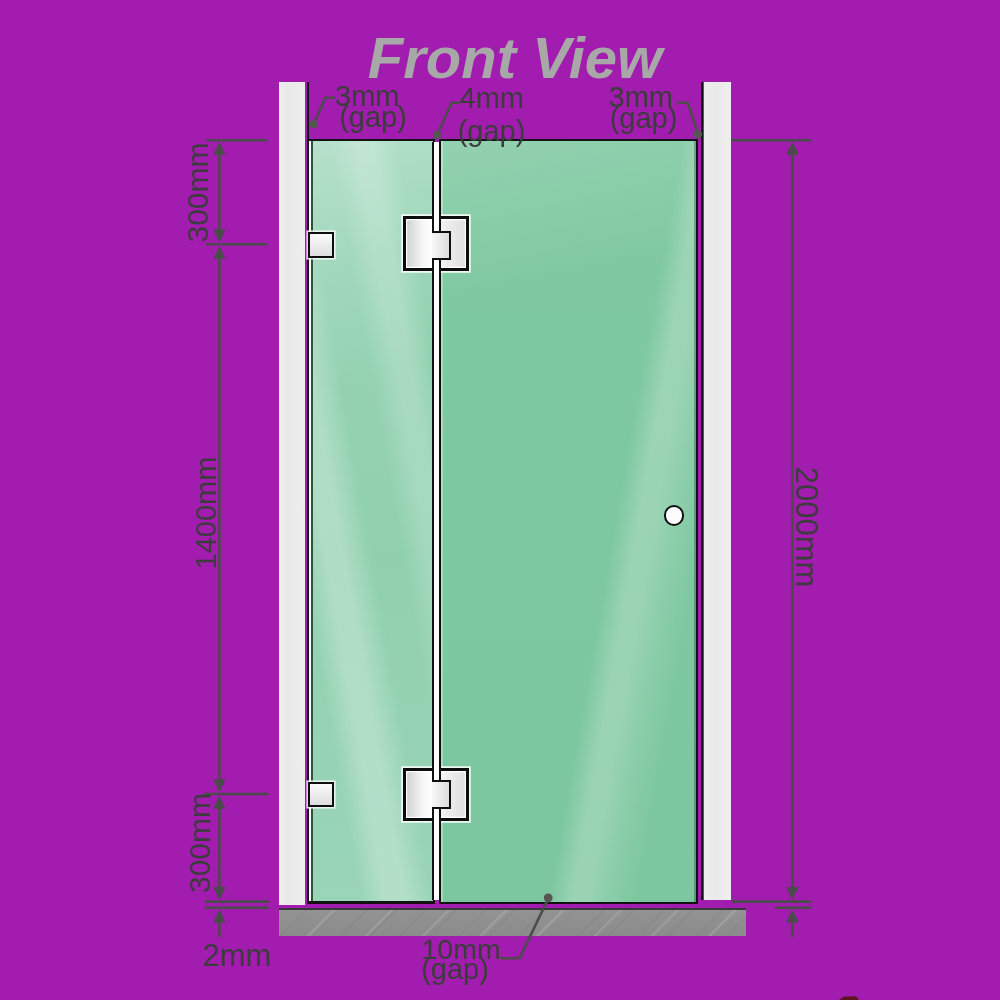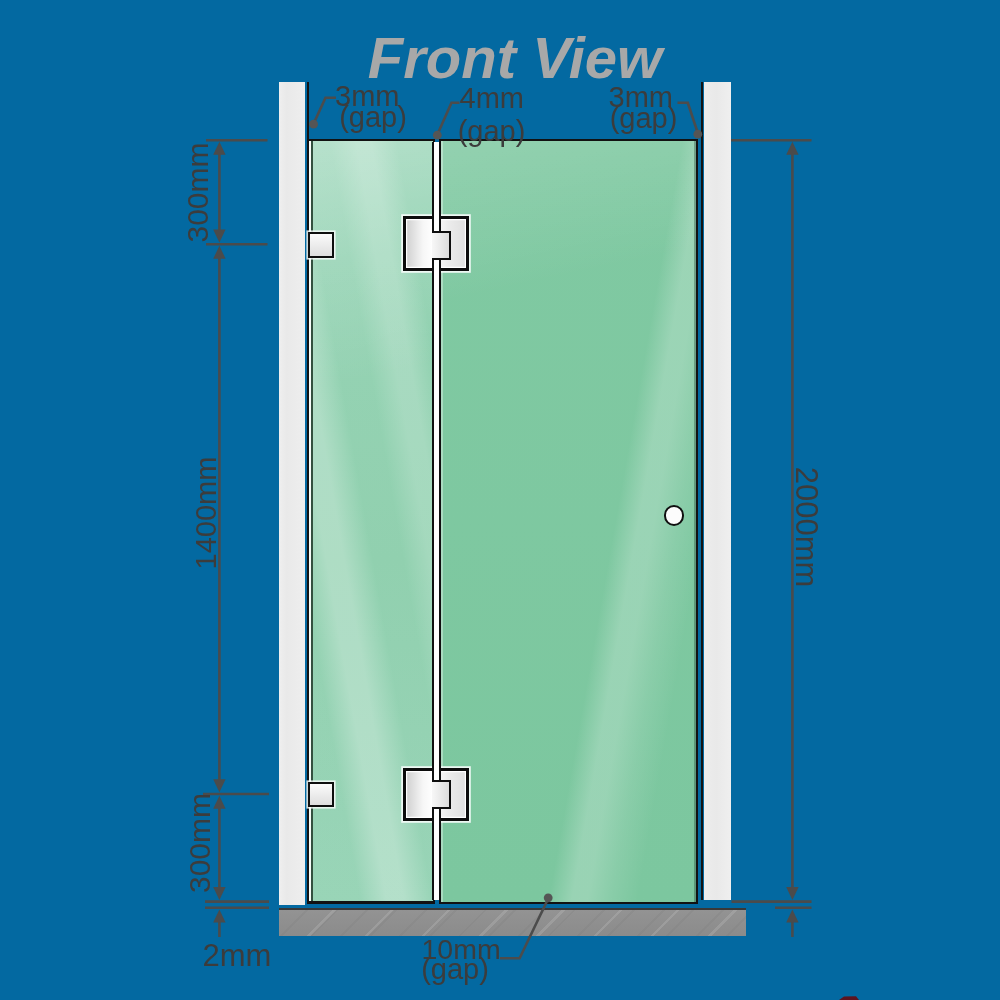--- a/index.html
+++ b/index.html
@@ -1,16 +1,16 @@
 <!DOCTYPE html>
 <html><head>
 <meta charset="utf-8">
 <style>
   html,body{margin:0;padding:0;background:#fff;}
-  #c{position:relative;width:1000px;height:1000px;background:#0369a1;overflow:hidden;
+  #c{position:relative;width:1000px;height:1000px;background:#a21caf;overflow:hidden;
      font-family:"Liberation Sans",sans-serif;}
   #c div{position:absolute;box-sizing:border-box;}
   .wallL{left:279px;top:82px;width:26px;height:823px;
      background:linear-gradient(90deg,#efefef,#e9e9e9 30%,#ececec 70%,#eeeeee);}
   .wallR{left:703.5px;top:82px;width:27.5px;height:817.5px;
      background:linear-gradient(90deg,#ededed,#e9e9e9 45%,#efefef);}
   .vlineL{left:306.9px;top:82px;width:2.4px;height:821.5px;background:#141414;}
   .vlineR{left:701.2px;top:82px;width:2.3px;height:818px;background:#141414;}
   .floor{left:279px;top:907.5px;width:467px;height:28.5px;border-top:2px solid #383838;
      background:

